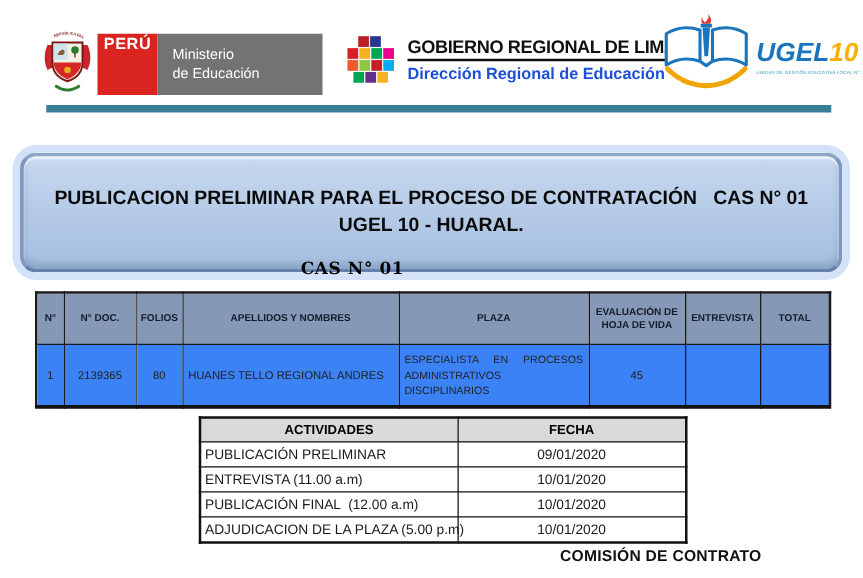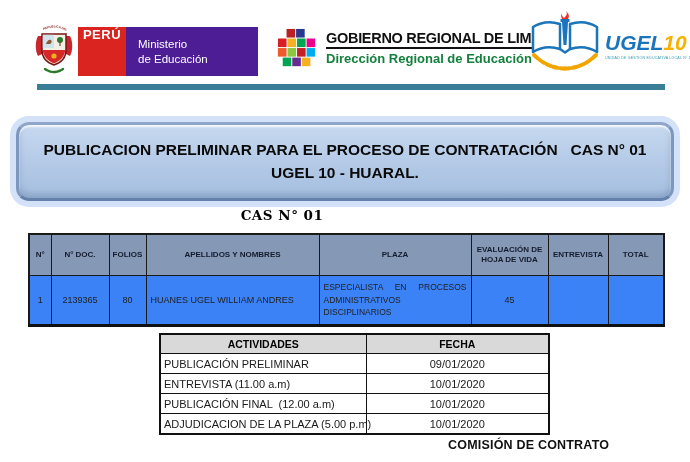--- a/index.html
+++ b/index.html
@@ -8,41 +8,41 @@
     font-family:"Liberation Sans",sans-serif;color:#111;
   }
   
   .coat{position:absolute;left:33px;top:20px;}
   .minedu-red{
     position:absolute;left:78px;top:27px;width:48px;height:49px;background:#DA2420;
     display:flex;align-items:flex-start;justify-content:center;color:#fff;font-weight:bold;
     font-size:13px;letter-spacing:.5px;
   }
   .minedu-gray{
-    position:absolute;left:126px;top:27px;width:132px;height:49px;background:#4c1d95;
+    position:absolute;left:126px;top:27px;width:132px;height:49px;background:#737373;
     display:flex;flex-direction:column;justify-content:center;color:#fff;
     font-size:11.5px;line-height:1.25;padding-left:12px;box-sizing:border-box;
   }
   .mosaic{position:absolute;left:277px;top:27px;}
   .gr-block{position:absolute;left:326px;top:30px;white-space:nowrap;}
   .gr-title{
     font-weight:bold;font-size:14.5px;letter-spacing:-.3px;color:#101010;
     border-bottom:2px solid #101010;padding-bottom:1px;
   }
-  .gr-sub{font-weight:bold;font-size:13px;color:#15803d;margin-top:2px;}
+  .gr-sub{font-weight:bold;font-size:13px;color:#1d4ed8;margin-top:2px;}
   .ugel{position:absolute;left:527px;top:6px;display:flex;align-items:flex-start;}
   .ugel-text{margin-left:2px;margin-top:26px;}
   .ugel-word{font-style:italic;font-weight:bold;font-size:21px;line-height:1;}
   .ugel-acronym{color:#1B75BC;}
   .ugel-number{color:#F9B000;}
   .ugel-tagline{font-size:3.6px;color:#2E9AB5;letter-spacing:.2px;margin-top:2px;white-space:nowrap;}
   .teal-rule{position:absolute;left:37px;top:84px;width:628px;height:6px;background:#3A7D97;}
   
   .banner{
-    position:absolute;left:16px;top:122px;width:658px;height:79px;box-sizing:border-box;
+    position:absolute;left:16px;top:122px;width:658px;height:96px;box-sizing:border-box;
     border:3px solid;border-color:#8FA6C8 #7D97BF #6481AB;border-radius:13px;
     background:linear-gradient(180deg,#C7D9F0 0%,#B3C9E6 55%,#A5BFE0 100%);
     box-shadow:0 0 0 6px #D3E2F8, inset 0 2px 2px rgba(255,255,255,.85), inset 0 -4px 6px rgba(80,105,145,.35);
     display:flex;flex-direction:column;align-items:center;justify-content:center;
   }
   .banner-line{font-weight:bold;font-size:15.5px;color:#0a0a0a;white-space:pre;line-height:1.45;}
   
   .cas-title{
     position:absolute;left:0;top:207px;width:564px;text-align:center;
     font-family:"DejaVu Serif",serif;font-weight:bold;font-size:13.5px;color:#000;letter-spacing:.5px;
@@ -177,21 +177,21 @@
         <th>EVALUACIÓN DE HOJA DE VIDA</th>
         <th>ENTREVISTA</th>
         <th>TOTAL</th>
       </tr>
     </thead>
     <tbody>
       <tr>
         <td>1</td>
         <td>2139365</td>
         <td>80</td>
-        <td class="cell-left">HUANES UGEL WILLIAM ANDRES</td>
+        <td class="cell-left">HUANES TELLO REGIONAL ANDRES</td>
         <td class="cell-justify">ESPECIALISTA EN PROCESOS ADMINISTRATIVOS DISCIPLINARIOS</td>
         <td>45</td>
         <td></td>
         <td></td>
       </tr>
     </tbody>
   </table>
 
   <table class="schedule">
     <colgroup>

